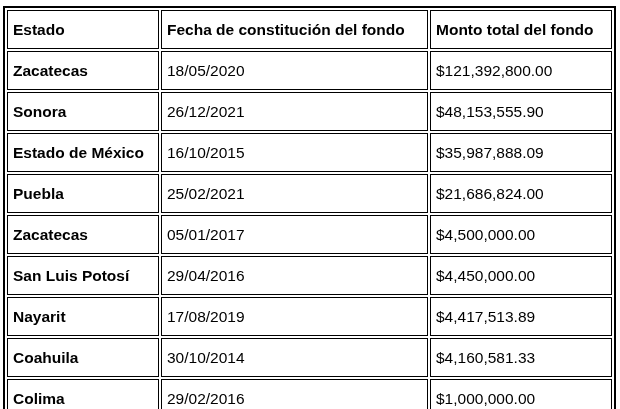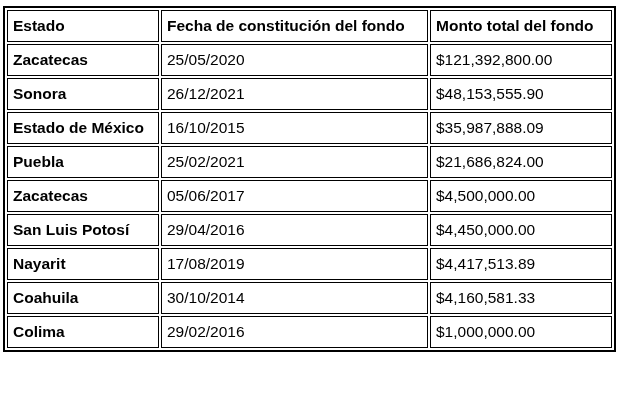--- a/index.html
+++ b/index.html
@@ -16,21 +16,21 @@
     border-spacing: 2px;
     border: 2px solid #000000;
     table-layout: fixed;
     width: 613px;
     background: #ffffff;
   }
   table.fondos th,
   table.fondos td {
     box-sizing: border-box;
     border: 1px solid #000000;
-    height: 32px;
+    height: 39px;
     padding: 3px 4px 3px 5px;
     font-family: "Liberation Sans", "DejaVu Sans", sans-serif;
     font-size: 15.5px;
     line-height: 20px;
     color: #000000;
     text-align: left;
     vertical-align: middle;
     white-space: nowrap;
     overflow: hidden;
   }
@@ -56,21 +56,21 @@
   <thead>
     <tr>
       <th>Estado</th>
       <th>Fecha de constitución del fondo</th>
       <th>Monto total del fondo</th>
     </tr>
   </thead>
   <tbody>
   <tr>
     <td class="estado">Zacatecas</td>
-    <td>25/05/2020</td>
+    <td>18/05/2020</td>
     <td>$121,392,800.00</td>
   </tr>
 
   <tr>
     <td class="estado">Sonora</td>
     <td>26/12/2021</td>
     <td>$48,153,555.90</td>
   </tr>
 
   <tr>
@@ -82,21 +82,21 @@
   <tr>
     <td class="estado">Puebla</td>
     <td>25/02/2021</td>
     <td>$21,686,824.00</td>
   </tr>
 
 
 
   <tr>
     <td class="estado">Zacatecas</td>
-    <td>05/06/2017</td>
+    <td>05/01/2017</td>
     <td>$4,500,000.00</td>
   </tr>
 
   <tr>
     <td class="estado">San Luis Potosí</td>
     <td>29/04/2016</td>
     <td>$4,450,000.00</td>
   </tr>
 
   <tr>

